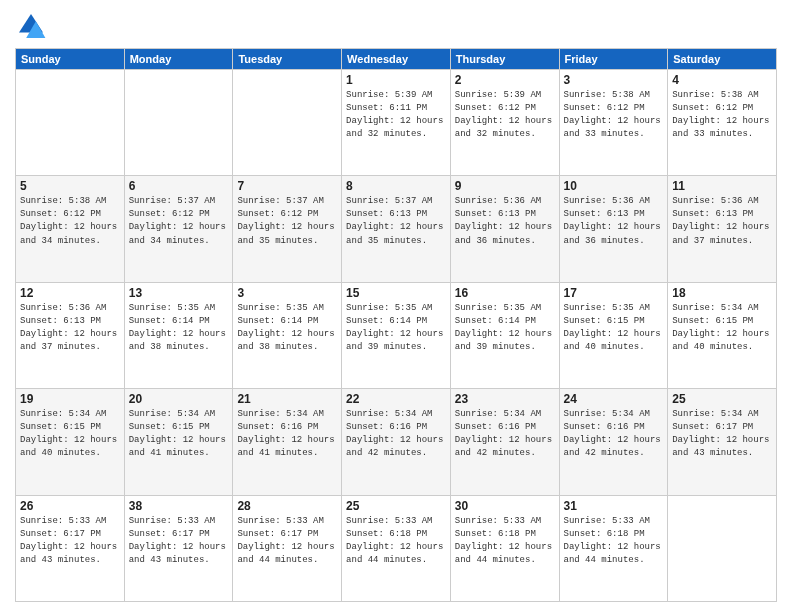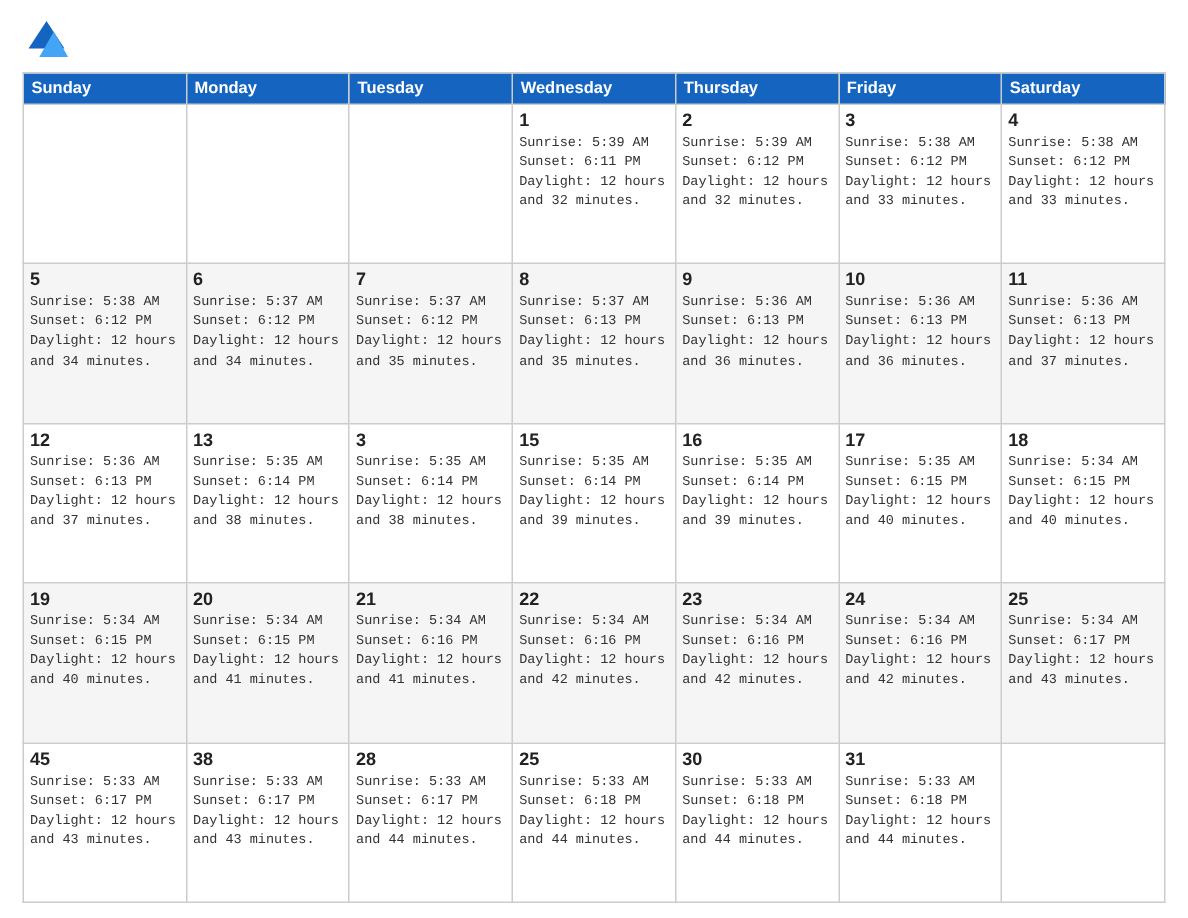--- a/index.html
+++ b/index.html
@@ -316,21 +316,21 @@
           <td>
             <span class="day-num">25</span>
             <div class="day-info" style="white-space: pre-line;">Sunrise: 5:34 AM
 Sunset: 6:17 PM
 Daylight: 12 hours
 and 43 minutes.</div>
           </td>
         </tr>
         <tr class="normal-row">
           <td>
-            <span class="day-num">45</span>
+            <span class="day-num">26</span>
             <div class="day-info" style="white-space: pre-line;">Sunrise: 5:33 AM
 Sunset: 6:17 PM
 Daylight: 12 hours
 and 43 minutes.</div>
           </td>
           <td>
             <span class="day-num">38</span>
             <div class="day-info" style="white-space: pre-line;">Sunrise: 5:33 AM
 Sunset: 6:17 PM
 Daylight: 12 hours

